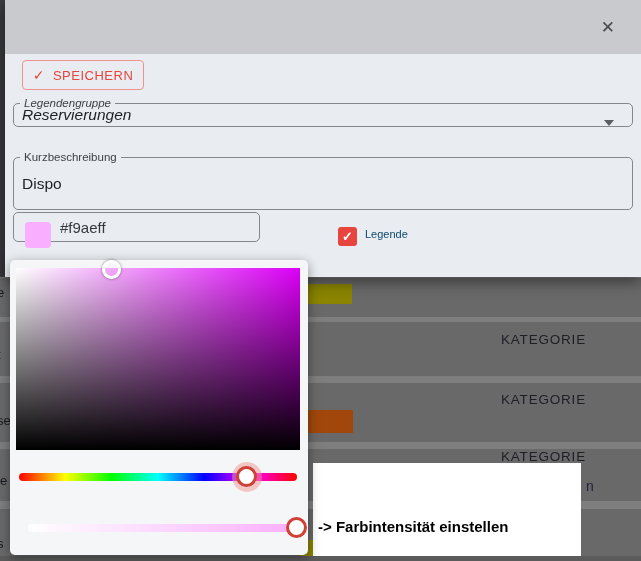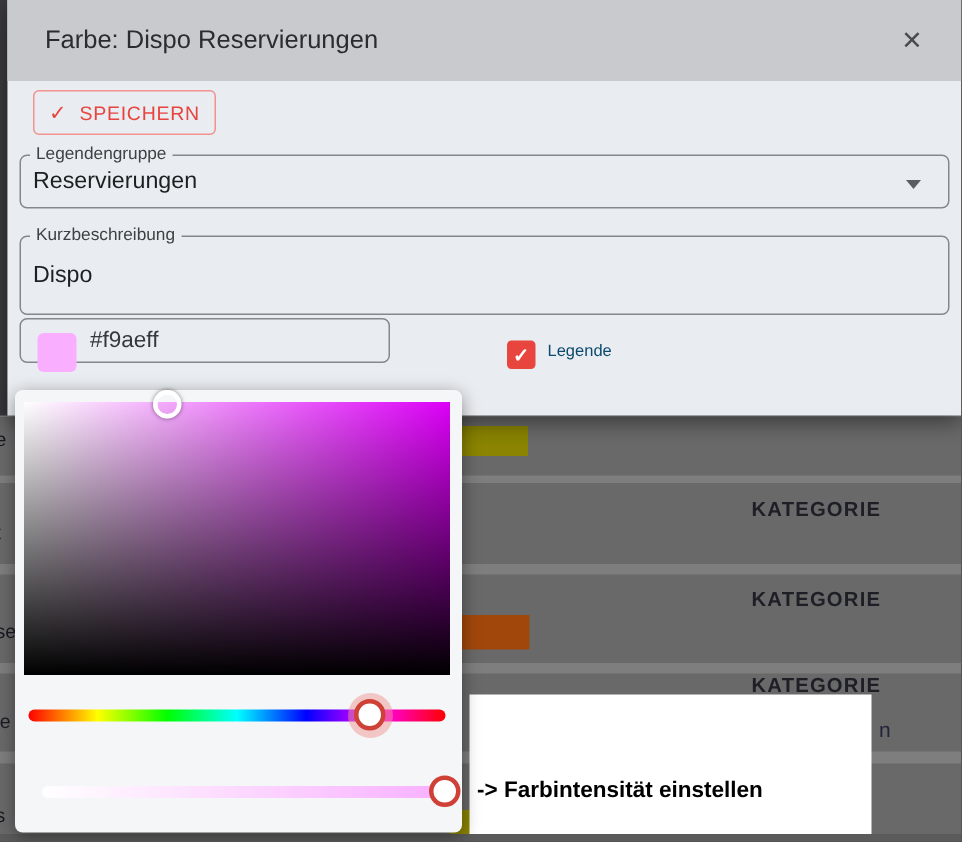--- a/index.html
+++ b/index.html
@@ -7,21 +7,21 @@
           font-family:"Liberation Sans",sans-serif;background:#7e7e7e;}
 
   
   .bd-left{position:absolute;left:0;top:0;width:5px;height:277px;background:#3a3a3e;}
   .bd-base{position:absolute;left:0;top:277px;width:641px;height:284px;background:#7e7e7e;}
   .bd-bottom{position:absolute;left:0;top:556px;width:641px;height:5px;background:#5b5b5b;}
   .bd-row{position:absolute;left:0;width:641px;background:#696969;}
   .row-a{top:278px;height:39px}.row-b{top:322px;height:54px}
   .row-c{top:383px;height:59px}.row-d{top:449px;height:52px}
   .row-e{top:509px;height:47px}
-  .kat{position:absolute;left:501px;font-size:13.5px;font-weight:bold;letter-spacing:.8px;color:#1e1e26;}
+  .kat{position:absolute;left:501px;font-size:13.5px;font-weight:normal;letter-spacing:.8px;color:#1e1e26;}
   .kat1{top:332px}.kat2{top:392px}.kat3{top:449px}
   .bar{position:absolute;}
   .bar-olive{left:308px;top:284px;width:44px;height:20px;background:#8a8402;}
   .bar-orange{left:300px;top:410px;width:53px;height:23px;background:#a1470b;}
   .bar-olive2{left:300px;top:540px;width:52px;height:16px;background:#8a8402;}
   .frag{position:absolute;left:-3px;font-size:13px;color:#191922;}
   .f1{top:285px}.f2{top:347px}.f3{top:413px}.f4{top:473px}.f5{top:536px}
   .f6{left:586px;top:478px;font-size:14px;color:#23233a;}
 
   
@@ -35,21 +35,21 @@
   .save-btn{position:absolute;left:17px;top:60px;width:122px;height:30px;box-sizing:border-box;
             border:1px solid #f2928e;border-radius:4px;background:transparent;color:#e8443e;
             font-size:13px;letter-spacing:.5px;display:flex;align-items:center;justify-content:center;
             gap:8px;cursor:pointer;font-family:inherit;}
   .save-check{font-size:14px;}
   .fld{position:absolute;border:1px solid #84888c;border-radius:5px;box-sizing:border-box;}
   .fld-label{position:absolute;top:-7px;left:6px;background:#e9ecf0;padding:0 4px;
              font-size:11.5px;color:#3e4245;line-height:13px;white-space:nowrap;}
   .fld-value{position:absolute;left:8px;top:50%;transform:translateY(-50%);
              font-size:15.5px;color:#1d2023;white-space:nowrap;text-align:center;}
-  .fld-group{left:8px;top:103px;width:620px;height:36px;cursor:pointer;}
+  .fld-group{left:8px;top:103px;width:620px;height:24px;cursor:pointer;font-style:italic;}
   .fld-desc{left:8px;top:157px;width:620px;height:53px;}
   .fld-color{left:8px;top:212px;width:247px;height:30px;}
   .caret{position:absolute;right:18px;top:16px;width:0;height:0;
          border-left:5px solid transparent;border-right:5px solid transparent;
          border-top:6px solid #5a5e62;}
   .swatch{position:absolute;left:11px;top:9px;width:26px;height:26px;border-radius:4px;
           background:#f9aeff;}
   .hex{position:absolute;left:46px;top:50%;transform:translateY(-50%);
        font-size:15px;color:#35393d;}
   .checkbox{position:absolute;left:333px;top:227px;width:19px;height:19px;border-radius:3px;
@@ -103,21 +103,20 @@
   <div class="kat kat3">KATEGORIE</div>
   <div class="frag f1">e</div>
   <div class="frag f2">t</div>
   <div class="frag f3">se</div>
   <div class="frag f4">le</div>
   <div class="frag f5">s</div>
   <div class="frag f6">n</div>
 
   <div class="dialog">
     <div class="dlg-header">
-      <div class="dlg-title">Farbe: Dispo Reservierungen</div>
       <div class="close">✕</div>
     </div>
 
     <button class="save-btn">
       <span class="save-check">✓</span>
       <span>SPEICHERN</span>
     </button>
 
     <div class="fld fld-group">
       <span class="fld-label">Legendengruppe</span>

